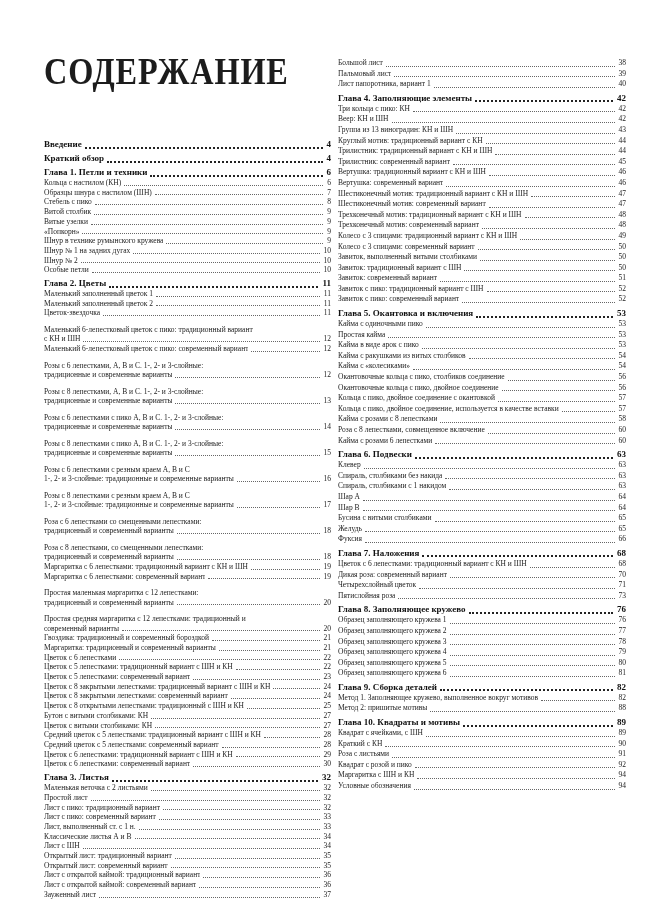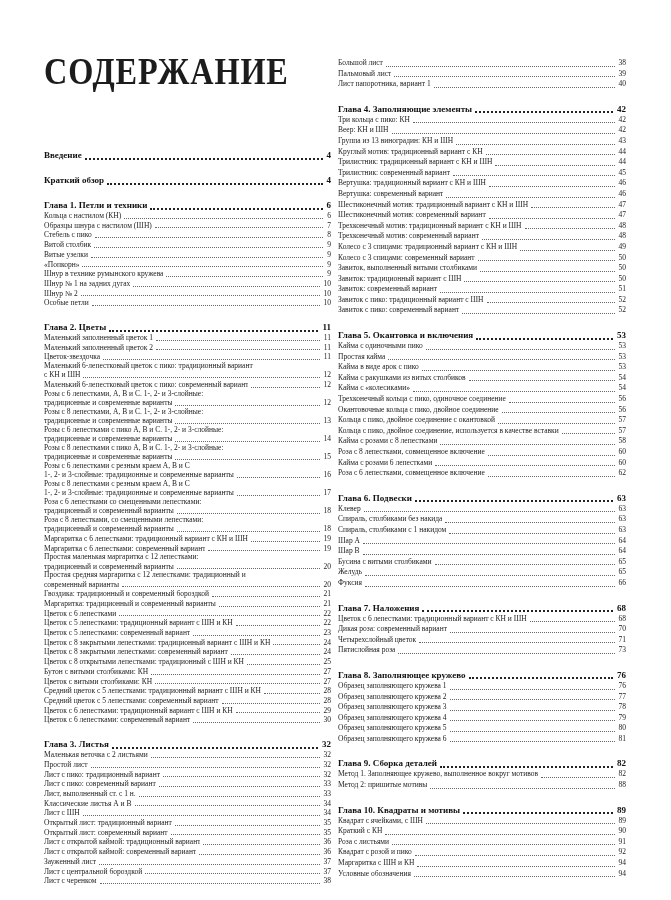--- a/index.html
+++ b/index.html
@@ -14,29 +14,29 @@
     transform:scaleX(0.85); transform-origin:left top;
     white-space:nowrap;
   }
   .col { position:absolute; }
   .col-left  { left:44px;  top:136px; width:287px; }
   .col-right { left:338px; top:58px;  width:288px; }
 
   .row { font-size:7.5px; color:#222; }
   .line { display:flex; align-items:flex-end; line-height:9.7px; }
   .col-right .line { line-height:10.6px; }
-  .pre { line-height:8.3px; white-space:nowrap; overflow:hidden; }
+  .pre { line-height:8.3px; white-space:nowrap; overflow:hidden;margin-top:8px; }
   .label { white-space:nowrap; overflow:hidden; }
   .num { white-space:nowrap; margin-left:2px; }
   .dots {
     flex:1 1 auto; min-width:4px; height:1px;
     border-bottom:1px dotted #666;
     margin:0 2px 2px 3px;
   }
-  .chapter { margin-top:13px;text-align:right; }
+  .chapter { margin-top:2px;text-align:right; }
   .chapter .line { font-weight:bold; font-size:9px; line-height:12px; color:#111; }
   .col-right .chapter .line { line-height:12px; }
   .chapter .dots { border-bottom:2px dotted #222; margin-bottom:1.5px; }
 </style>
 </head>
 <body>
 
 <div class="page">
   <div class="title">СОДЕРЖАНИЕ</div>
   <div class="col col-left">
@@ -671,21 +671,21 @@
       </div>
       <div class="row">
         <div class="line">
           <span class="label">Кайма с «колесиками»</span>
           <span class="dots"></span>
           <span class="num">54</span>
         </div>
       </div>
       <div class="row">
         <div class="line">
-          <span class="label">Трехконечный кольца с пико, одиночное соединение</span>
+          <span class="label">Окантовочные кольца с пико, столбиков соединение</span>
           <span class="dots"></span>
           <span class="num">56</span>
         </div>
       </div>
       <div class="row">
         <div class="line">
           <span class="label">Окантовочные кольца с пико, двойное соединение</span>
           <span class="dots"></span>
           <span class="num">56</span>
         </div>
@@ -716,27 +716,20 @@
           <span class="label">Роза с 8 лепестками, совмещенное включение</span>
           <span class="dots"></span>
           <span class="num">60</span>
         </div>
       </div>
       <div class="row">
         <div class="line">
           <span class="label">Кайма с розами 6 лепестками</span>
           <span class="dots"></span>
           <span class="num">60</span>
-        </div>
-      </div>
-      <div class="row">
-        <div class="line">
-          <span class="label">Роза с 6 лепестками, совмещенное включение</span>
-          <span class="dots"></span>
-          <span class="num">62</span>
         </div>
       </div>
       <div class="row chapter">
         <div class="line">
           <span class="label">Глава 6. Подвески</span>
           <span class="dots"></span>
           <span class="num">63</span>
         </div>
       </div>
       <div class="row">

